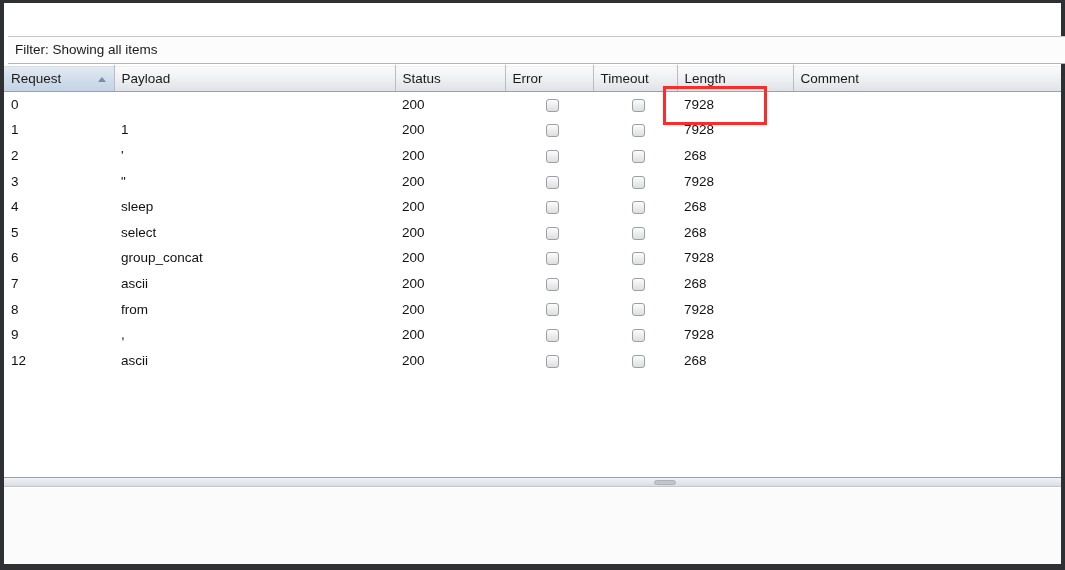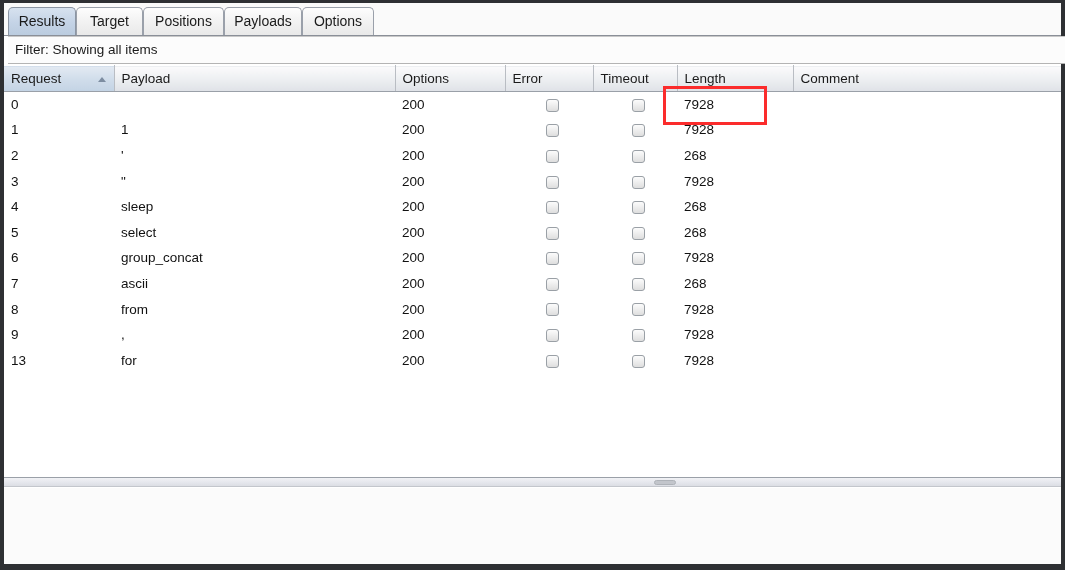--- a/index.html
+++ b/index.html
@@ -190,37 +190,30 @@
     z-index: 20;
     pointer-events: none;
   }
 </style>
 </head>
 <body>
 
 <div id="app-window">
   <div id="app-inner">
 
-    <div id="tab-strip">
-        <div class="tab selected" style="left: 4px; width: 68px;">Results</div>
-        <div class="tab" style="left: 72px; width: 67px;">Target</div>
-        <div class="tab" style="left: 139px; width: 81px;">Positions</div>
-        <div class="tab" style="left: 220px; width: 78px;">Payloads</div>
-        <div class="tab" style="left: 298px; width: 72px;">Options</div>
-      </div>
 
     <div id="filter-bar">Filter: Showing all items</div>
 
     <div id="results-panel">
       <table id="results-table">
         <thead>
           <tr>
               <th class="sorted" style="width: 110px;"><span>Request</span><span class="sort-arrow"></span></th>
               <th style="width: 281px; margin-left: 14px;"><span>Payload</span></th>
-              <th style="width: 110px;"><span>Options</span></th>
+              <th style="width: 110px;"><span>Status</span></th>
               <th style="width: 88px;"><span>Error</span></th>
               <th style="width: 84px;"><span>Timeout</span></th>
               <th style="width: 116px;"><span>Length</span></th>
               <th style="width: 268px;"><span>Comment</span></th>
             </tr>
         </thead>
         <tbody>
             <tr>
               <td>0</td>
               <td></td>
@@ -305,26 +298,26 @@
             <tr>
               <td>9</td>
               <td>,</td>
               <td>200</td>
               <td class="cell-center"><span class="checkbox"></span></td>
               <td class="cell-center"><span class="checkbox"></span></td>
               <td>7928</td>
               <td></td>
             </tr>
             <tr>
-              <td>13</td>
-              <td>for</td>
-              <td>200</td>
-              <td class="cell-center"><span class="checkbox"></span></td>
-              <td class="cell-center"><span class="checkbox"></span></td>
-              <td>7928</td>
+              <td>12</td>
+              <td>ascii</td>
+              <td>200</td>
+              <td class="cell-center"><span class="checkbox"></span></td>
+              <td class="cell-center"><span class="checkbox"></span></td>
+              <td>268</td>
               <td></td>
             </tr>
           </tbody>
       </table>
     </div>
 
     <div id="splitter">
       <div id="splitter-grip"></div>
     </div>
 

